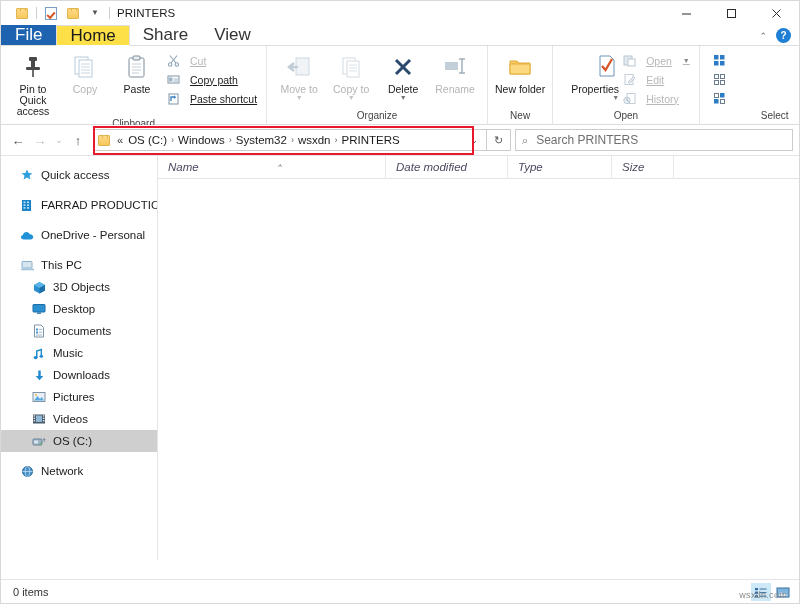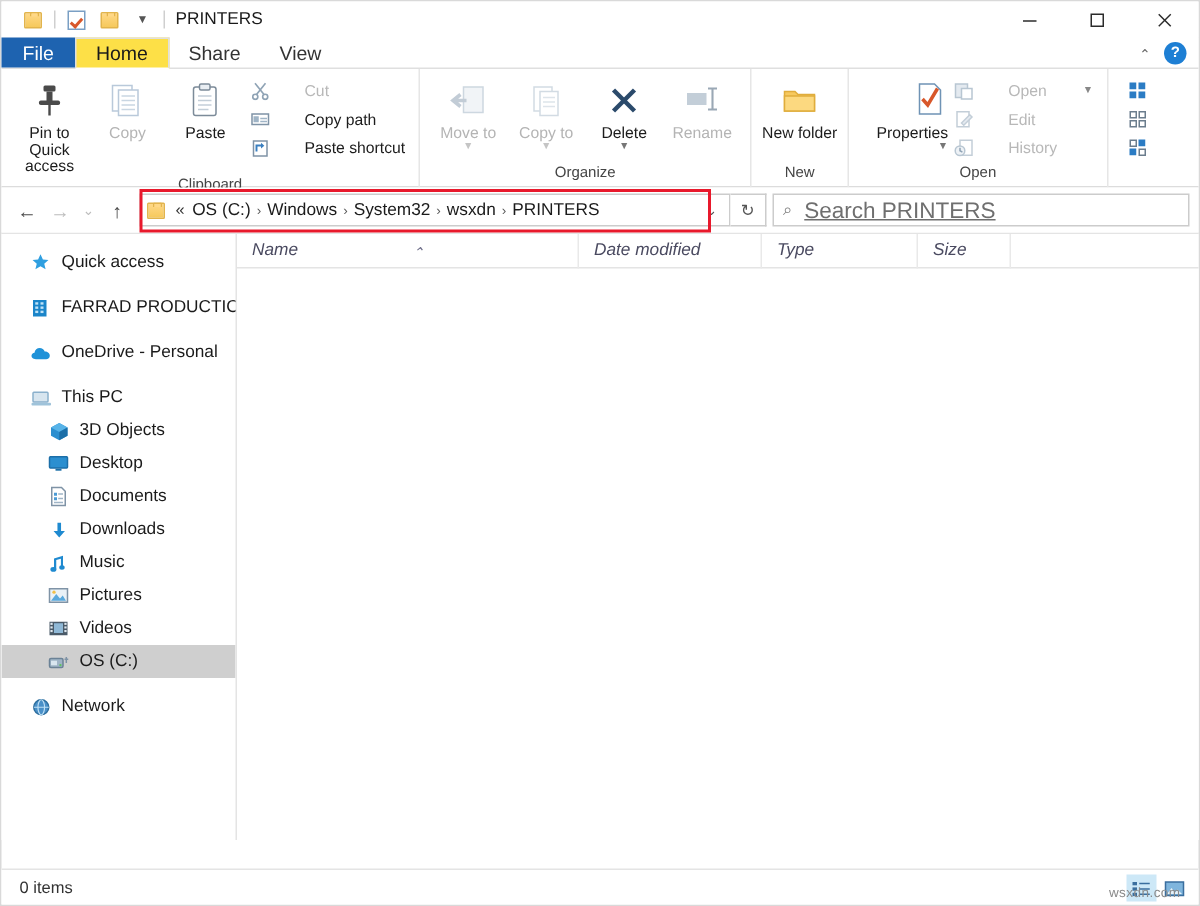--- a/index.html
+++ b/index.html
@@ -95,21 +95,21 @@
     display: flex;
     align-items: stretch;
     background: #ffffff;
     flex: none;
     position: relative;
     border-bottom: 1px solid #dfdfdf;
   }
   .tab {
     padding: 0 13px;
     display: flex; align-items: center;
-    font-size: 13px;
+    font-size: 17px;
     color: #333333;
     white-space: nowrap;
   }
   .tab.file {
     background: #1e63b0;
     color: #ffffff;
     padding: 0 14px;
   }
   .tab.active {
     background: #fde047;
@@ -172,26 +172,27 @@
   }
   .bigbtn.wide { width: 60px; align-items: flex-end; }
   .bigbtn.dim { color: #b4b4b4; }
   .bigbtn .glyph { height: 30px; display:flex; align-items:center; justify-content:center; margin-bottom:2px;}
   .bigbtn .lbl { word-wrap: break-word; }
   .bigbtn .dd { font-size: 7px; color: #777; line-height: 6px; }
   .bigbtn.dim .dd { color: #c5c5c5; }
 
   .smallcol { display: flex; flex-direction: column; gap: 2px; padding-top: 2px; }
   .smallbtn {
-    display: flex; align-items: center; gap: 23px;
+    display: flex; align-items: center; gap: 10px;
     font-size: 10.5px;
     color: #1c1c1c;
     height: 17px;
     padding: 0 3px;
     white-space: nowrap;
+    text-decoration: underline;
   }
   .smallbtn.dim { color: #b8b8b8; }
   .smallbtn .sglyph { width: 14px; height: 14px; display:flex; align-items:center; justify-content:center; }
   .smallbtn .dd { font-size: 7px; color: #888; margin-left: 1px;}
 
   
   .addrrow {
     height: 30px;
     display: flex;
     align-items: center;
@@ -239,21 +240,21 @@
   }
   .searchbox {
     width: 278px; height: 22px;
     border: 1px solid #cccccc;
     margin-left: 4px;
     display: flex; align-items: center;
     padding: 0 6px;
     background: #fff;
   }
   .searchbox .sicon { color:#7a7a7a; font-size: 11px; margin-right: 8px;}
-  .searchbox .splaceholder { font-size: 15px; color: #6f6f6f; text-decoration: underline; }
+  .searchbox .splaceholder { font-size: 12px; color: #6f6f6f; }
 
   .red-highlight {
     position: absolute;
     left: 92px; top: 1px;
     width: 381px; height: 29px;
     border: 2px solid #e8192c;
     pointer-events: none;
   }
 
   
@@ -766,36 +767,36 @@
                 <line x1="5.8" y1="8.3" x2="9" y2="8.3"></line>
                 <line x1="3" y1="11" x2="9" y2="11"></line>
               </g>
           </svg>
         </span>
         <span>Documents</span>
       </div>
 
       <div class="nav-item indent">
         <span class="nav-ico">
-          <svg width="13" height="13" viewBox="0 0 13 13">
-            <path d="M5.3 1.5 L7.7 1.5 L7.7 7 L10.3 7 L6.5 11.3 L2.7 7 L5.3 7 Z" fill="#1f8ad0"></path>
-          </svg>
-        </span>
-        <span>Downloads</span>
-      </div>
-
-      <div class="nav-item indent">
-        <span class="nav-ico">
           <svg width="12" height="13" viewBox="0 0 12 13">
             <path d="M9 1.5 L9 9 L7.6 9 L7.6 3.5 L4.5 4.4 L4.5 10.2 L3 10.2 L3 3.4 Z" fill="#1f8ad0"></path>
             <ellipse cx="2.6" cy="10.6" rx="2" ry="1.6" fill="#1f8ad0"></ellipse>
             <ellipse cx="8.3" cy="9.3" rx="1.8" ry="1.5" fill="#1f8ad0"></ellipse>
           </svg>
         </span>
         <span>Music</span>
+      </div>
+
+      <div class="nav-item indent">
+        <span class="nav-ico">
+          <svg width="13" height="13" viewBox="0 0 13 13">
+            <path d="M5.3 1.5 L7.7 1.5 L7.7 7 L10.3 7 L6.5 11.3 L2.7 7 L5.3 7 Z" fill="#1f8ad0"></path>
+          </svg>
+        </span>
+        <span>Downloads</span>
       </div>
 
       <div class="nav-item indent">
         <span class="nav-ico">
           <svg width="14" height="12" viewBox="0 0 14 12">
             <rect x="1" y="1.5" width="12" height="9" fill="#e9f1f7" stroke="#7f93a6"></rect>
             <path d="M2 9.5 L5.5 5 L8 8 L9.8 6 L12 9.5 Z" fill="#5aa9dd"></path>
             <circle cx="4" cy="3.8" r="1.1" fill="#f0c04a"></circle>
           </svg>
         </span>

